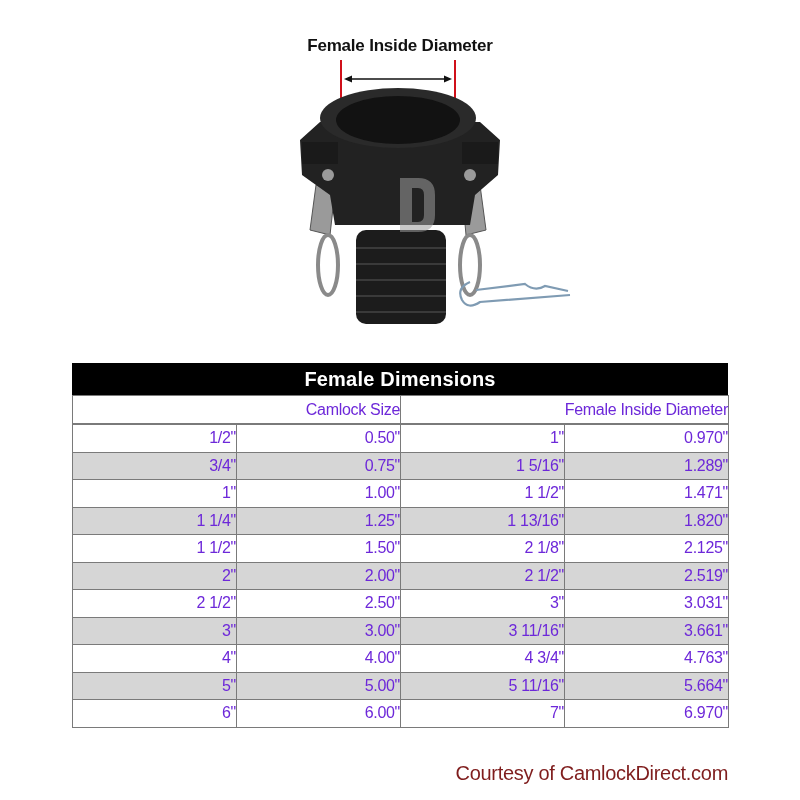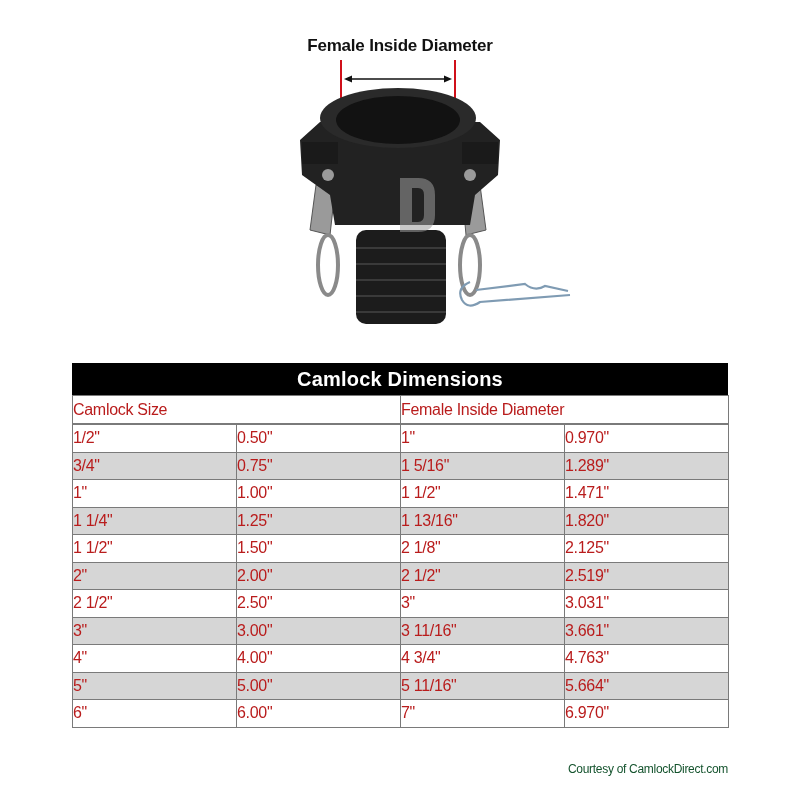--- a/index.html
+++ b/index.html
@@ -12,29 +12,29 @@
     font-weight: bold; font-size: 17px; color: #111; letter-spacing: -0.2px;
   }
   .product { position: absolute; left: 280px; top: 60px; width: 300px; height: 270px; }
   .table-wrap { position: absolute; left: 72px; top: 363px; width: 656px; }
   .title-bar {
     height: 32px; background: #000; color: #fff; font-weight: bold; font-size: 20px;
     display: flex; align-items: center; justify-content: center; letter-spacing: 0.2px;
   }
   table { border-collapse: collapse; width: 656px; table-layout: fixed; }
   td {
-    border: 1px solid #7a7a7a; text-align: left; font-size: 16px; color: #b91c1c;
+    border: 1px solid #7a7a7a; text-align: right; font-size: 16px; color: #6d28d9;
     height: 26.5px; padding: 0; letter-spacing: -0.3px;
   }
   tr.group td { height: 27px; font-size: 16px; background: #fff; }
   tr.sub td { background: #d3d3d3; }
   tr.data:nth-child(even) td { background: #d6d6d6; }
   tr.data:nth-child(odd) td { background: #ffffff; }
   .credit {
-    position: absolute; right: 72px; top: 762px; font-size: 12px; color: #14532d; letter-spacing: -0.3px;
+    position: absolute; right: 72px; top: 762px; font-size: 20px; color: #7f1d1d; letter-spacing: -0.3px;
   }
 </style>
 </head>
 <body>
 
 <div class="diagram-label">Female Inside Diameter</div>
 
 <svg class="product" viewBox="0 0 300 270" xmlns="http://www.w3.org/2000/svg">
 
   <line x1="61" y1="0" x2="61" y2="72" stroke="#d0101a" stroke-width="2"></line>
@@ -79,21 +79,21 @@
     <path d="M120,118 L138,118 Q155,118 155,135 L155,155 Q155,172 138,172 L120,172 Z M132,128 L132,162 L138,162 Q144,162 144,155 L144,135 Q144,128 138,128 Z" fill="#9b9b9b" fill-rule="evenodd"></path>
   </g>
 
   <g fill="none" stroke="#7f9bb3" stroke-width="2.2">
     <path d="M190,222 Q176,228 182,240 Q188,250 200,242 L290,235"></path>
     <path d="M196,230 L245,224 Q255,232 265,226 L288,231"></path>
   </g>
 </svg>
 
 <div class="table-wrap">
-  <div class="title-bar">Camlock Dimensions</div>
+  <div class="title-bar">Female Dimensions</div>
   <table>
     <colgroup>
         <col style="width:164px">
         <col style="width:164px">
         <col style="width:164px">
         <col style="width:164px">
       </colgroup>
     <tbody>
         <tr class="group">
       <td colspan="2">Camlock Size</td>

